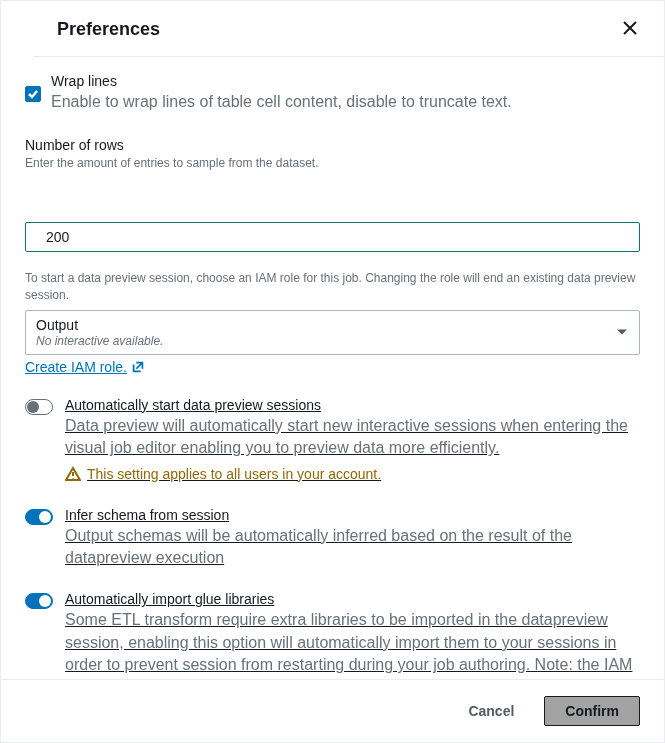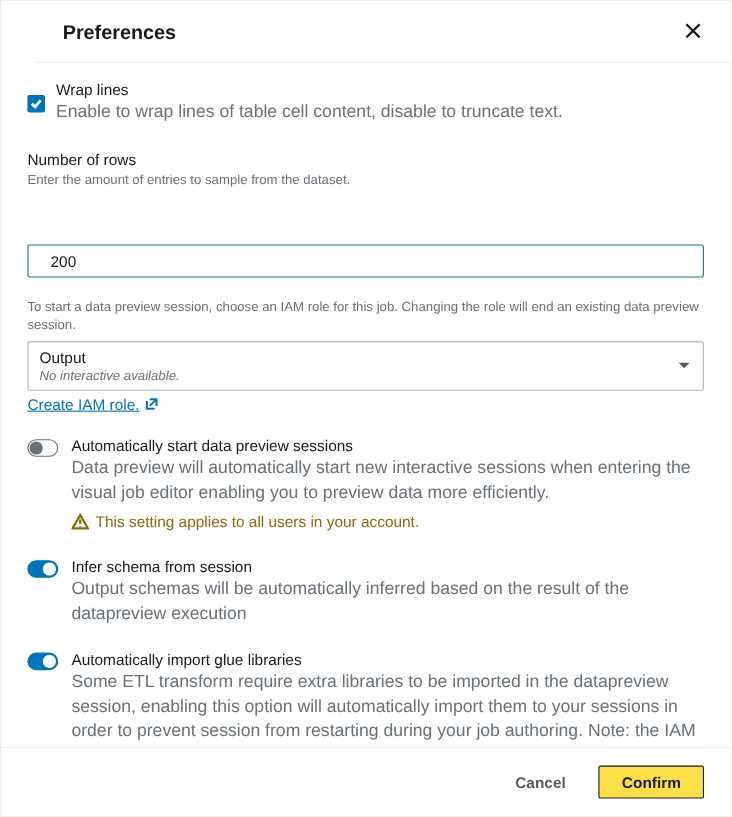--- a/index.html
+++ b/index.html
@@ -172,20 +172,21 @@
     stroke-width: 2;
     fill: none;
     width: 14px;
     height: 14px;
   }
   .toggle-row {
     display: flex;
     align-items: flex-start;
     gap: 12px;
     margin-top: 22px;
+    text-decoration: underline;
   }
   .toggle {
     width: 28px;
     height: 16px;
     border-radius: 8px;
     position: relative;
     flex-shrink: 0;
     margin-top: 2px;
     cursor: pointer;
   }
@@ -244,21 +245,21 @@
     border-radius: 2px;
     cursor: pointer;
     font-family: inherit;
     border: none;
     background: none;
   }
   .btn-cancel {
     color: #545b64;
   }
   .btn-confirm {
-    background: #fde047;
+    background: #a3a3a3;
     color: #16191f;
     border: 1px solid #16191f;
   }
 </style>
 </head>
 <body>
 
 <div class="modal">
   <div class="modal-header">
     <h2 class="modal-title">Preferences</h2>

